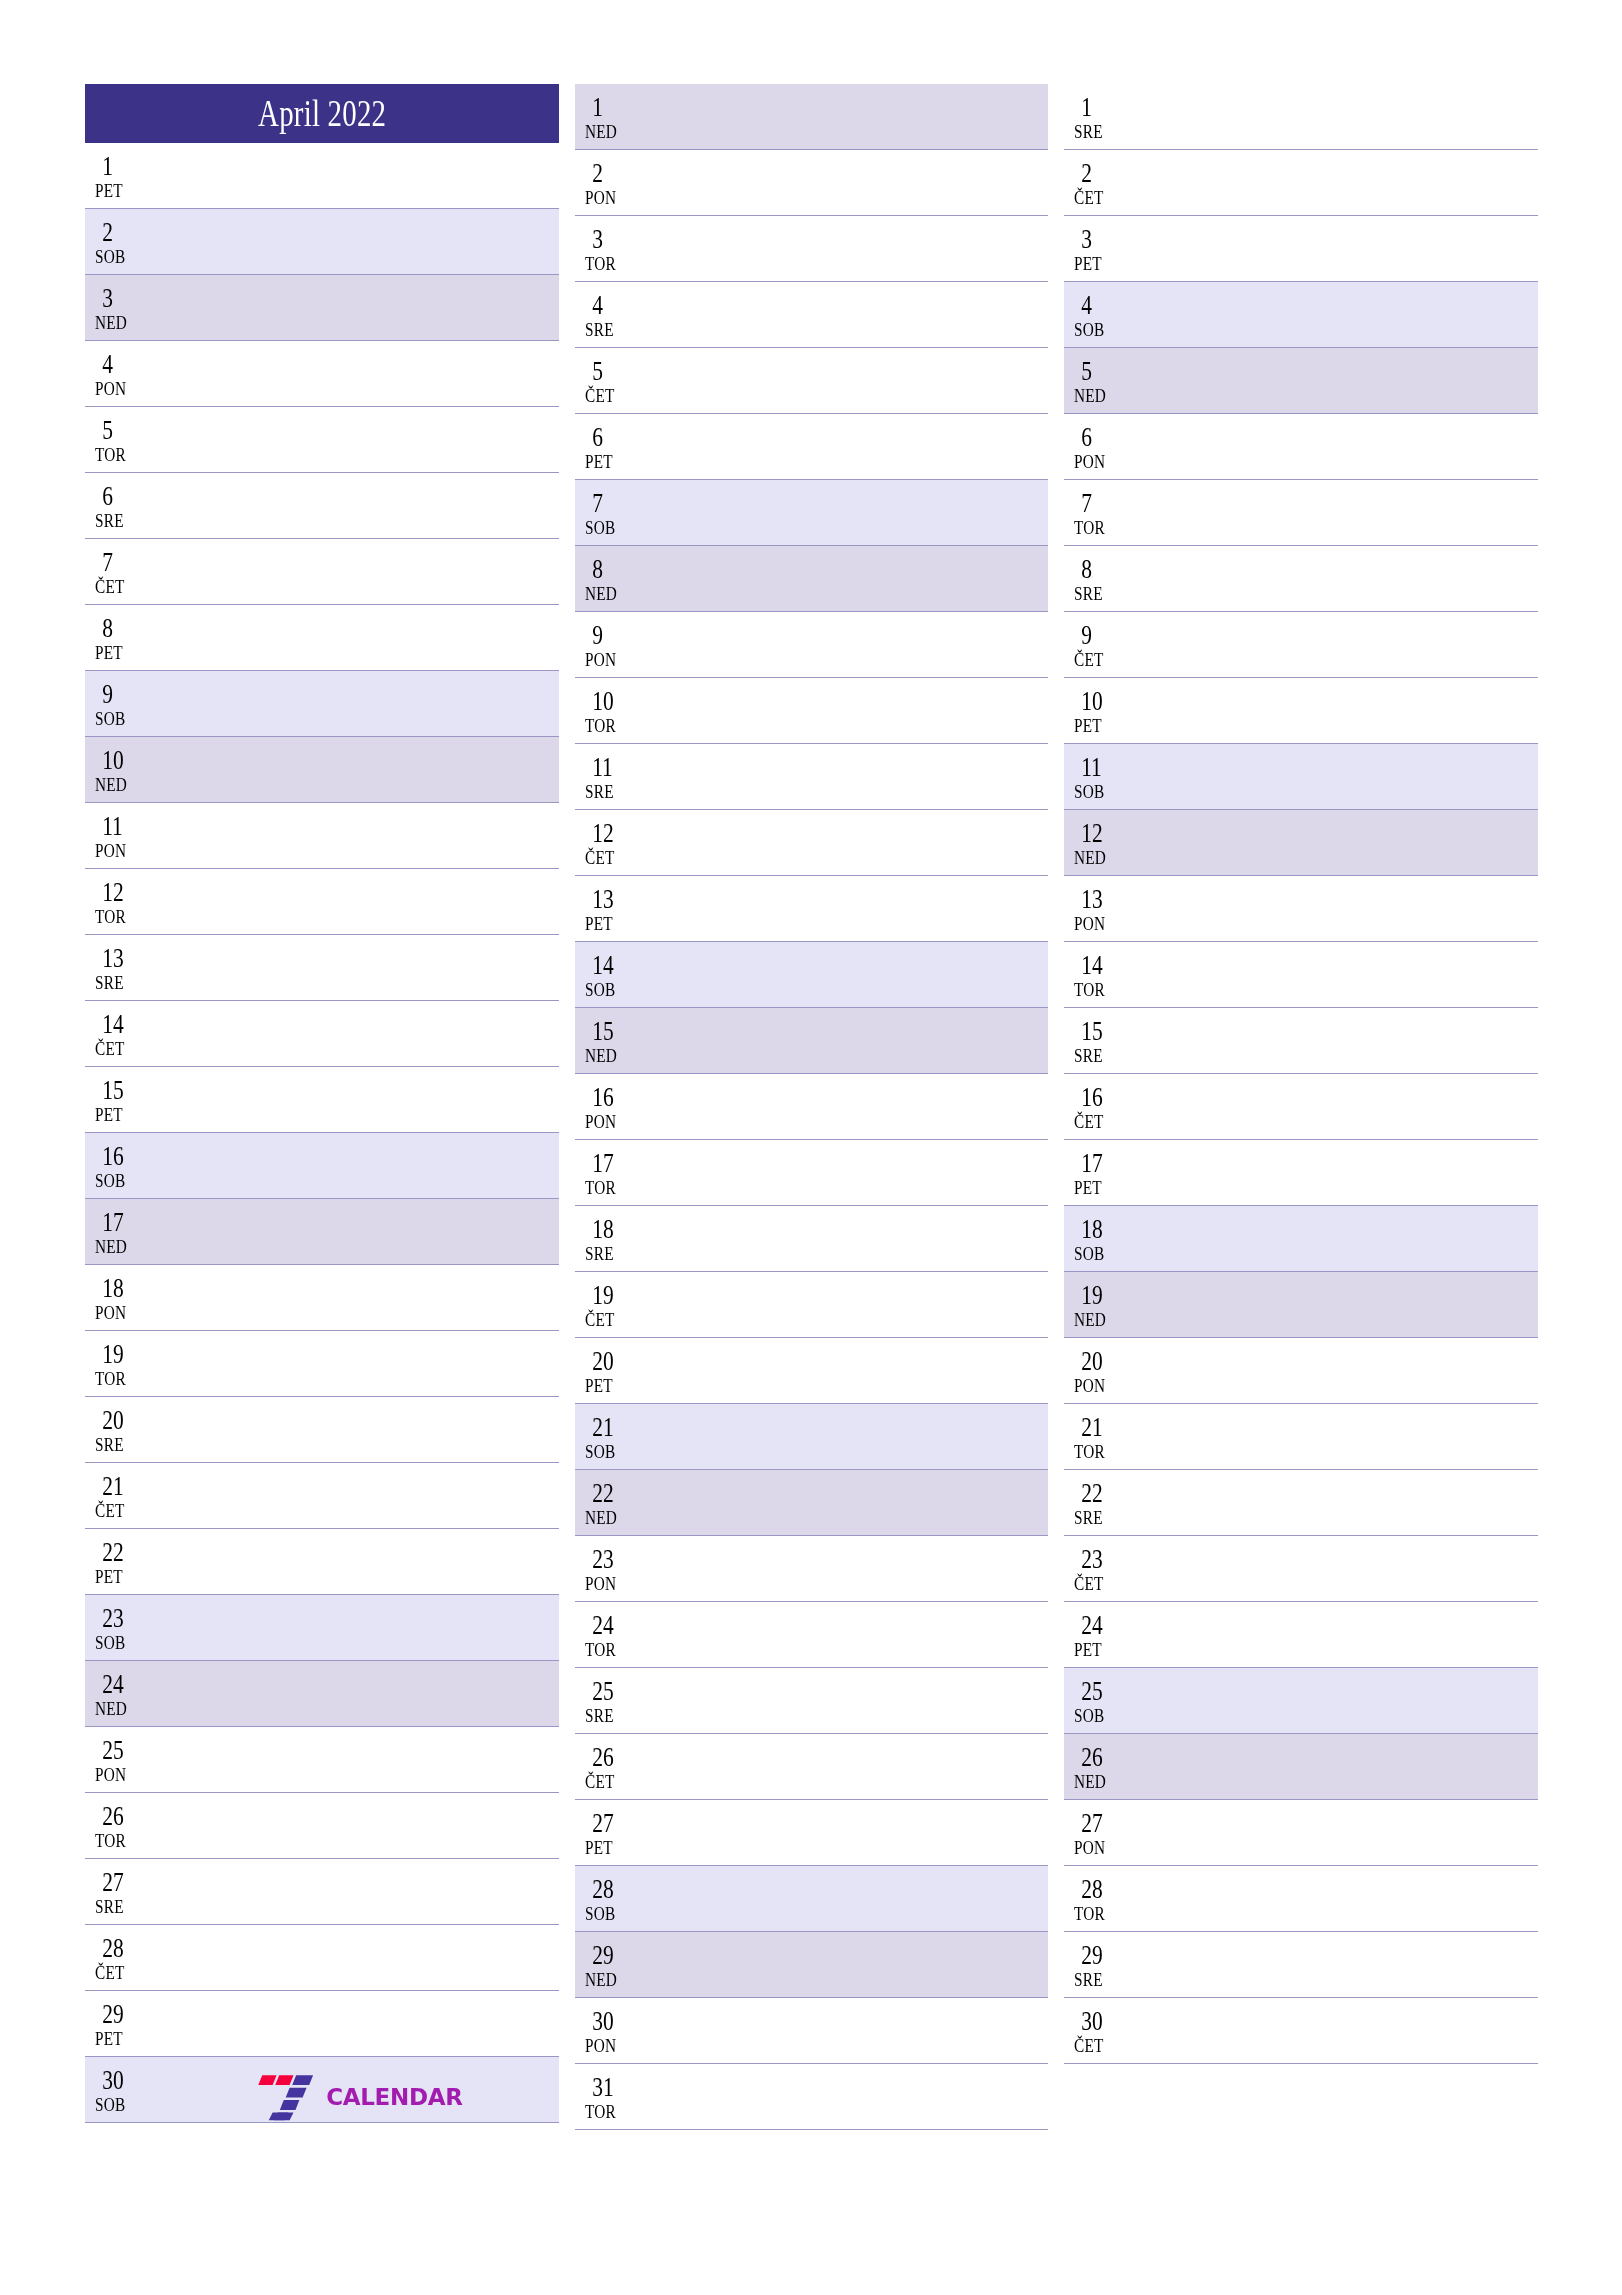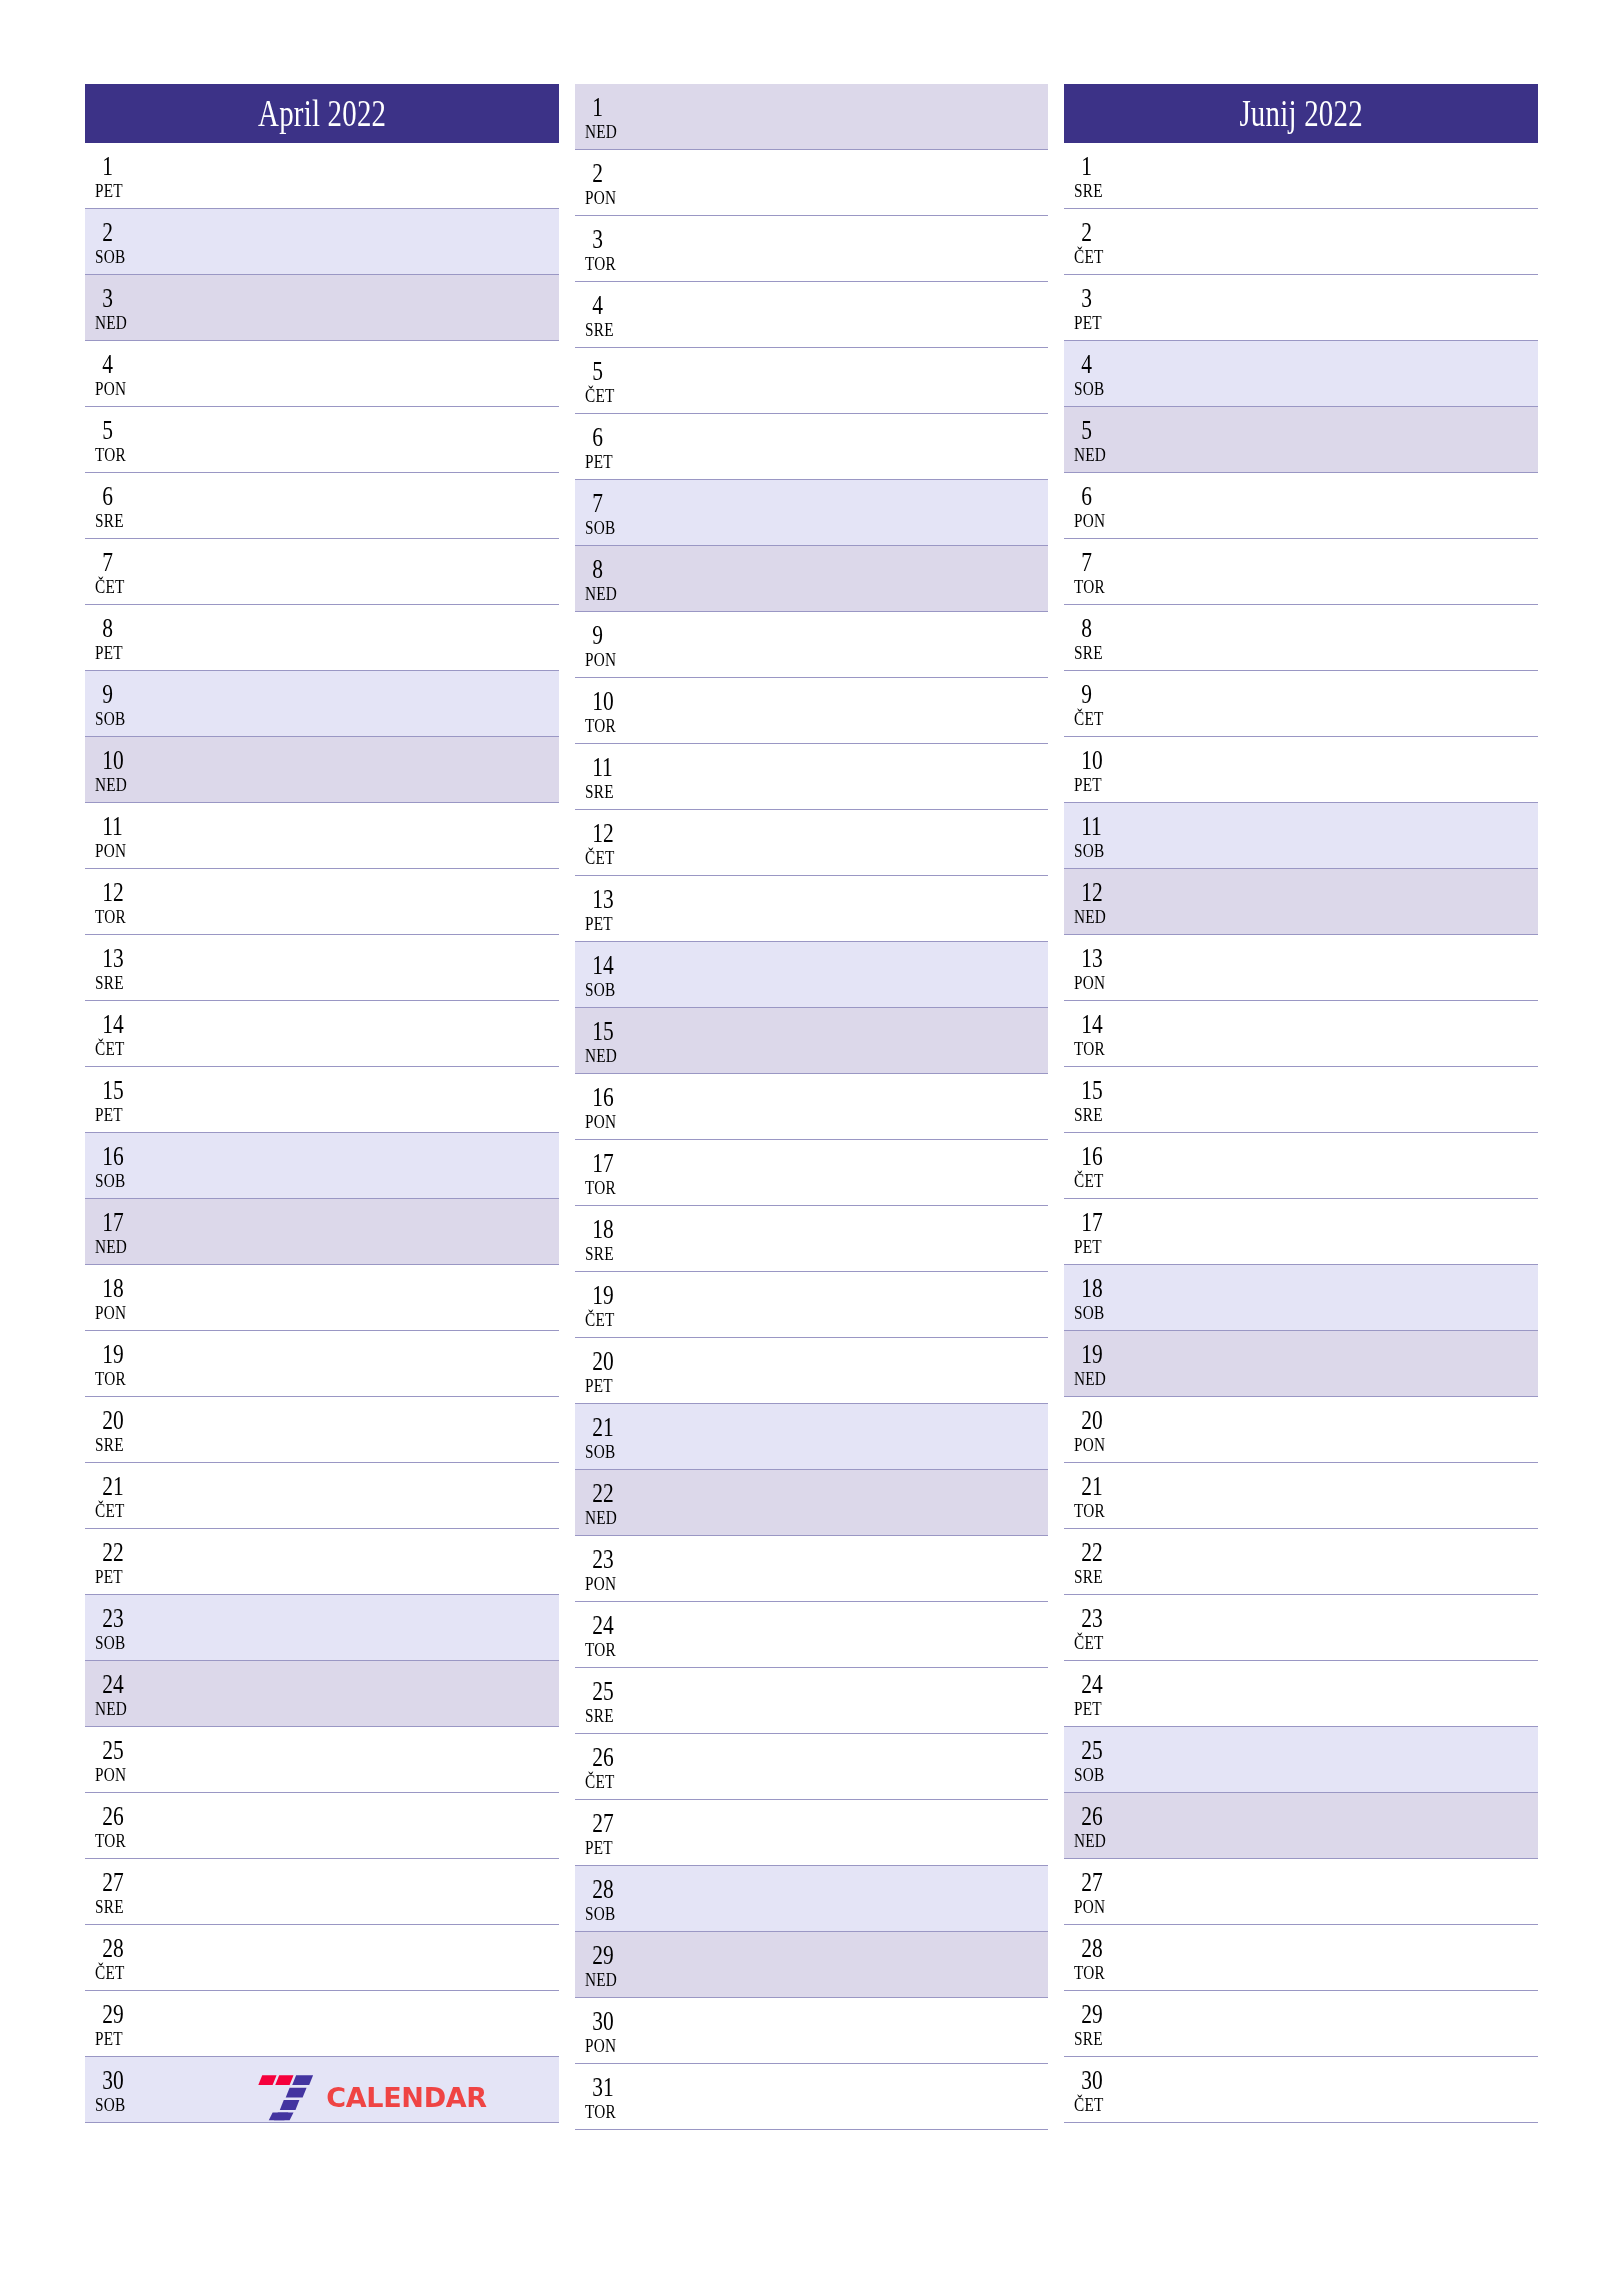--- a/index.html
+++ b/index.html
@@ -114,23 +114,23 @@
     height: 47px;
     position: relative;
     flex: 0 0 auto;
   }
 
   .logo-mark svg { display: block; }
 
   .logo-word {
     font-family: "DejaVu Sans", "Liberation Sans", sans-serif;
     font-weight: bold;
-    font-size: 27px;
+    font-size: 23px;
     letter-spacing: -0.3px;
-    color: #ef4444;
+    color: #a21caf;
     line-height: 1;
     white-space: nowrap;
   }
 </style>
 </head>
 <body>
 
 <div class="planner" id="planner">
     <div class="month-col">
       <div class="month-header">
@@ -381,23 +381,20 @@
           <div class="day-num">30</div>
           <div class="day-abbr">PON</div>
         </div>
         <div class="day-row">
           <div class="day-num">31</div>
           <div class="day-abbr">TOR</div>
         </div>
       </div>
     </div>
     <div class="month-col">
-      <div class="month-header">
-        <span class="month-title">Junij 2022</span>
-      </div>
       <div class="days">
         <div class="day-row">
           <div class="day-num">1</div>
           <div class="day-abbr">SRE</div>
         </div>
         <div class="day-row">
           <div class="day-num">2</div>
           <div class="day-abbr">ČET</div>
         </div>
         <div class="day-row">

